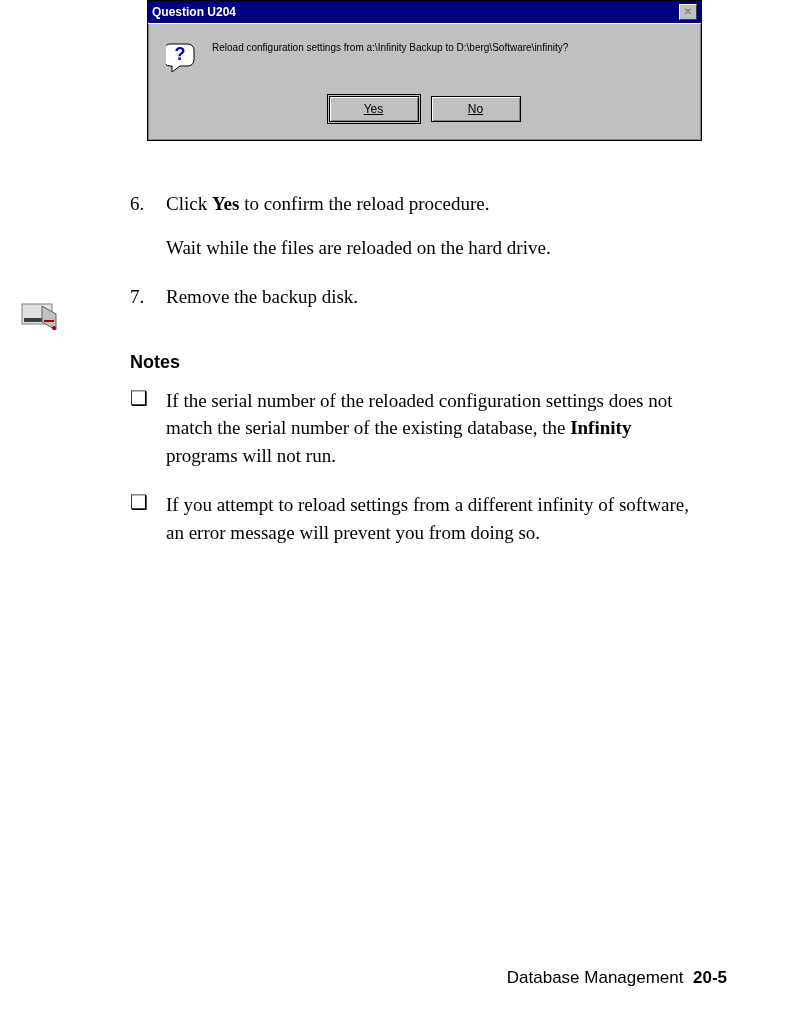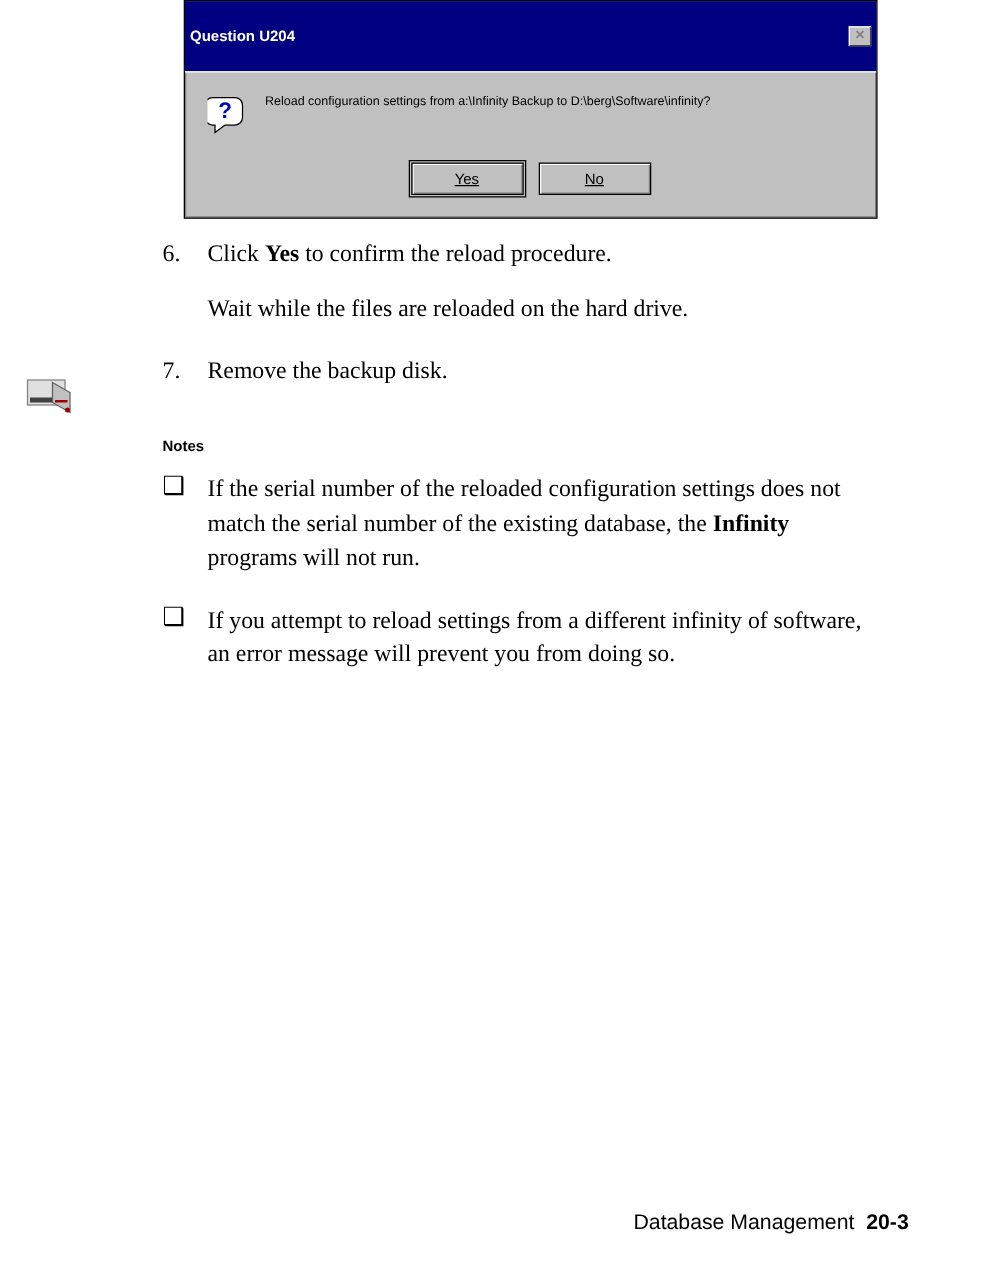--- a/index.html
+++ b/index.html
@@ -29,21 +29,21 @@
     width: 553px;
     background: #c0c0c0;
     border: 1px solid #000;
     box-shadow: 0 0 0 1px #808080 inset;
   }
   .dlg-title {
     background: #000080;
     color: #fff;
     height: 20px;
     line-height: 20px;
-    padding: 18px 4px;
+    padding: 1px 4px;
     font-family: Tahoma, "MS Sans Serif", Arial, sans-serif;
     font-size: 12px;
     font-weight: bold;
     display: flex;
     justify-content: space-between;
     align-items: center;
   }
   .dlg-close {
     width: 16px;
     height: 14px;
@@ -125,21 +125,21 @@
   .step-body {
     flex: 1 1 auto;
     padding-left: 6px;
   }
   .sub-para {
     margin-top: 16px;
   }
   .notes-hdr {
     font-family: Arial, Helvetica, sans-serif;
     font-weight: bold;
-    font-size: 12px;
+    font-size: 18px;
     margin-top: 38px;
     margin-bottom: 12px;
   }
   .note-item {
     display: flex;
     margin-bottom: 22px;
   }
   .bullet {
     flex: 0 0 30px;
     font-size: 20px;
@@ -237,16 +237,16 @@
     </div>
 
     <div class="note-item">
       <div class="bullet">❑</div>
       <div class="note-body">If you attempt to reload settings from a different infinity of software, an error message will prevent you from doing so.</div>
     </div>
 
   </div>
 
   <div class="footer">
-    <span>Database Management</span>&nbsp;&nbsp;<span class="pg">20-3</span>
+    <span>Database Management</span>&nbsp;&nbsp;<span class="pg">20-5</span>
   </div>
 
 </div>
 
 </body></html>

